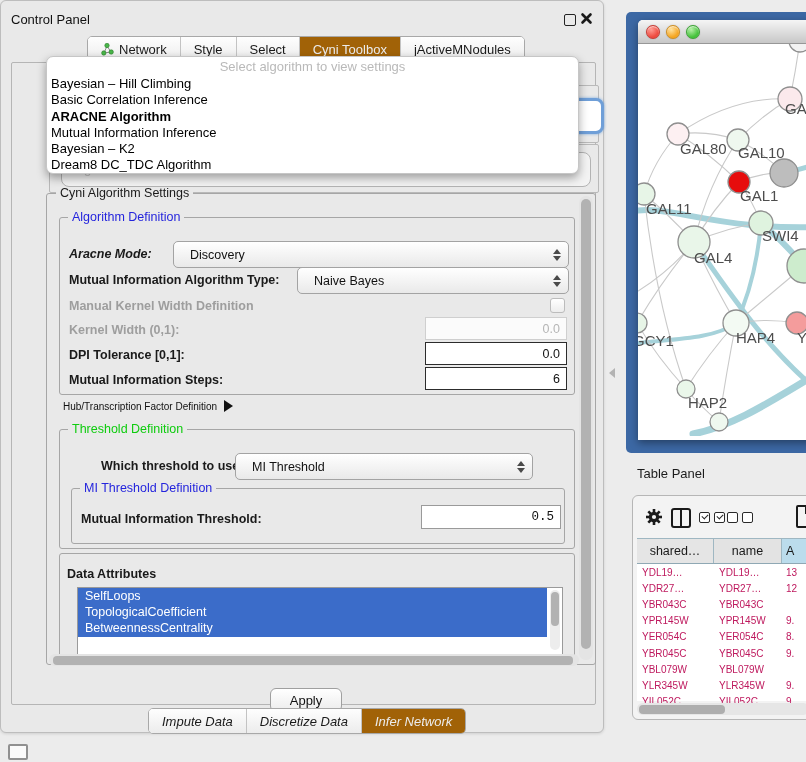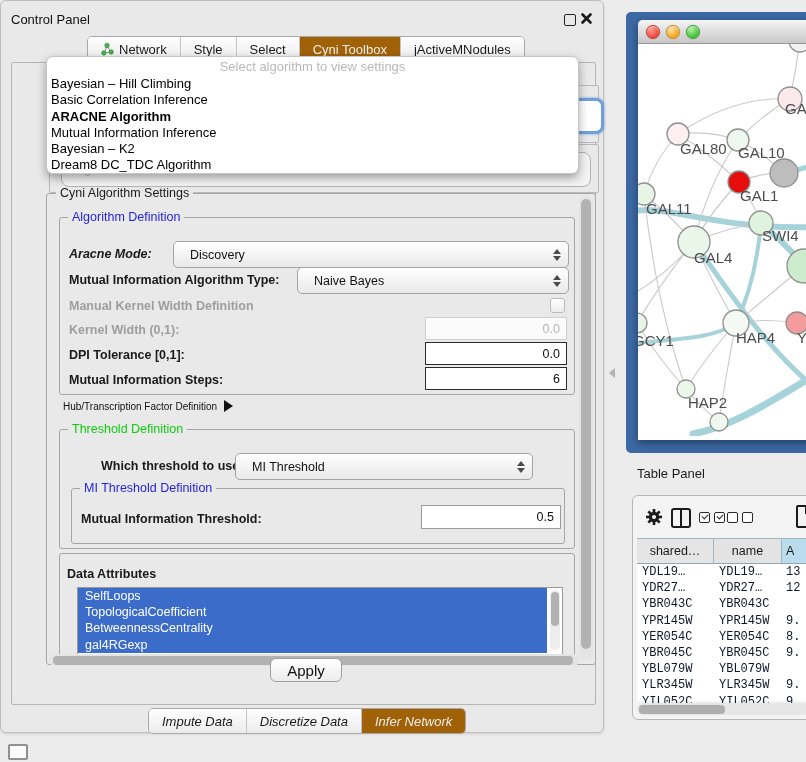--- a/index.html
+++ b/index.html
@@ -84,34 +84,34 @@
   #hub-row{left:62px;top:399px;display:flex;align-items:center;gap:7px;font-size:10px;color:#111;}
   #hub-row .tri{width:0;height:0;border-top:6px solid transparent;border-bottom:6px solid transparent;border-left:9px solid #111;}
 
   #thr-grp{left:58px;top:428px;width:514px;height:118px;}
   #thr-ttl{left:67px;top:422px;}
   #lbl-which{left:100px;top:458px;}
   #cmb-which{left:234px;top:452px;width:296px;height:25px;gap:16px;}
   #midef-grp{left:70px;top:487px;width:492px;height:54px;}
   #midef-ttl{left:79px;top:481px;}
   #lbl-mithr{left:80px;top:511px;}
-  #inp-mithr{left:420px;top:504px;width:140px;height:24px;}
+  #inp-mithr{left:420px;top:504px;width:140px;height:24px;font-family:Liberation Mono, monospace;}
 
   #src-grp{left:58px;top:552px;width:514px;height:108px;}
   #src-ttl-row{left:66px;top:546px;display:flex;align-items:center;gap:6px;background:#e9e9e9;padding:0 4px;font-size:12.5px;color:#1a1a1a;}
   #src-ttl-row .tri{width:0;height:0;border-left:6px solid transparent;border-right:6px solid transparent;border-top:8px solid #111;}
   #lbl-dataattr{left:66px;top:566px;font-size:12.5px;}
   #attr-list{left:76px;top:586px;width:484px;height:66px;background:#fff;border:1px solid #9a9a9a;overflow:hidden;}
   #attr-list .li{height:16.2px;line-height:16.2px;padding-left:7px;font-size:12.5px;color:#fff;background:#3b6cc9;width:462px;}
   #attr-vscroll{position:absolute;right:2px;top:2px;width:10px;height:60px;background:#ededed;border-radius:5px;}
   #attr-vscroll .thumb{position:absolute;left:1px;top:2px;width:8px;height:34px;background:#b2b2b2;border-radius:4px;}
   #hscroll{left:48px;top:653px;width:530px;height:12px;background:#e4e4e4;border-radius:6px;}
   #hscroll .thumb{position:absolute;left:4px;top:1.5px;width:520px;height:9px;background:#b2b2b2;border-radius:4px;}
 
-  #apply-btn{left:269px;top:657px;width:70px;height:22px;background:linear-gradient(#ffffff,#ececec);border:1px solid #9f9f9f;border-radius:6px;font-size:15px;color:#111;display:flex;align-items:center;justify-content:center;}
+  #apply-btn{left:269px;top:687px;width:70px;height:22px;background:linear-gradient(#ffffff,#ececec);border:1px solid #9f9f9f;border-radius:6px;font-size:13px;color:#111;display:flex;align-items:center;justify-content:center;}
   #bottom-tabs{left:147px;top:707px;font-style:italic;}
 
   #min-icon{left:8px;top:744px;width:16px;height:12px;border:2px solid #909090;background:#fafafa;border-radius:2px;}
   #splitter{left:609px;top:368px;width:0;height:0;border-top:5px solid transparent;border-bottom:5px solid transparent;border-right:6px solid #b3b3b3;}
 
   
   #blue-panel{left:626px;top:12px;width:180px;height:441px;background:#3c68a4;border-radius:5px 0 0 5px;overflow:hidden;}
   #net-frame{position:absolute;left:12px;top:8px;width:200px;height:420px;background:#fff;border-radius:5px 0 0 0;box-shadow:0 3px 8px rgba(0,0,0,.4);}
   #net-titlebar{position:absolute;left:0;top:0;width:100%;height:23px;background:linear-gradient(#f5f5f5,#c7c7c7);border-bottom:1px solid #979797;border-radius:5px 0 0 0;}
   .tl{position:absolute;top:5px;width:12px;height:12px;border-radius:50%;box-shadow:inset 0 1px 1px rgba(255,255,255,.7),0 0 1px rgba(0,0,0,.4);}
@@ -137,21 +137,21 @@
   #ic-doc{left:163px;top:9px;width:14px;height:19px;border:2px solid #1a1a1a;border-radius:2px;background:#f3f3f3;}
   #ic-doc i{position:absolute;right:-2px;top:-2px;width:7px;height:7px;background:#f3f3f3;border-left:2px solid #1a1a1a;border-bottom:2px solid #1a1a1a;}
 
   #tp-table{position:absolute;left:4px;top:42px;width:176px;height:162px;background:#fff;border-top:1px solid #9fb7c2;}
   .hrow{display:flex;height:24px;border-bottom:1px solid #8fa8b4;}
   .hcell{box-sizing:border-box;border-right:1px solid #9fb7c2;font-size:12.5px;color:#1a1a1a;display:flex;align-items:center;justify-content:center;}
   .hc0{width:77px;background:#e5e5e5;}
   .hc1{width:68px;background:#e3e3e3;}
   .hc2{flex:1;background:#bbdcec;justify-content:flex-start;padding-left:4px;}
   .trow{display:flex;height:16.2px;align-items:center;}
-  .tcell{box-sizing:border-box;font-size:12px;color:#0f172a;white-space:nowrap;overflow:hidden;font-family:Liberation Mono, monospace;}
+  .tcell{box-sizing:border-box;font-size:10px;color:#be185d;white-space:nowrap;overflow:hidden;}
   .tc0{width:77px;padding-left:5px;}
   .tc1{width:68px;padding-left:5px;}
   .tc2{flex:1;padding-left:4px;}
   #tp-hscroll{position:absolute;left:4px;top:207px;width:172px;height:12px;background:#e6e6e6;border-radius:6px;}
   #tp-hscroll .thumb{position:absolute;left:2px;top:1.5px;width:86px;height:9px;background:#aeaeae;border-radius:4px;}
 </style>
 </head>
 <body>
 
 <div id="desktop">
@@ -273,21 +273,20 @@
     <div class="abs gttl blue" id="midef-ttl">MI Threshold Definition</div>
     <div class="abs lbl" id="lbl-mithr">Mutual Information Threshold:</div>
     <div class="abs inp norm" id="inp-mithr">0.5</div>
 
     <div class="abs grp" id="src-grp"></div>
     <div class="abs lbl" id="lbl-dataattr">Data Attributes</div>
     <div class="abs" id="attr-list">
       <div class="li">SelfLoops</div>
       <div class="li">TopologicalCoefficient</div>
       <div class="li">BetweennessCentrality</div>
-      <div class="li">gal4RGexp</div>
       <div id="attr-vscroll">
           <div class="thumb"></div>
         </div>
     </div>
     <div class="abs" id="hscroll">
         <div class="thumb"></div>
       </div>
 
     <div class="abs" id="apply-btn">Apply</div>
 

